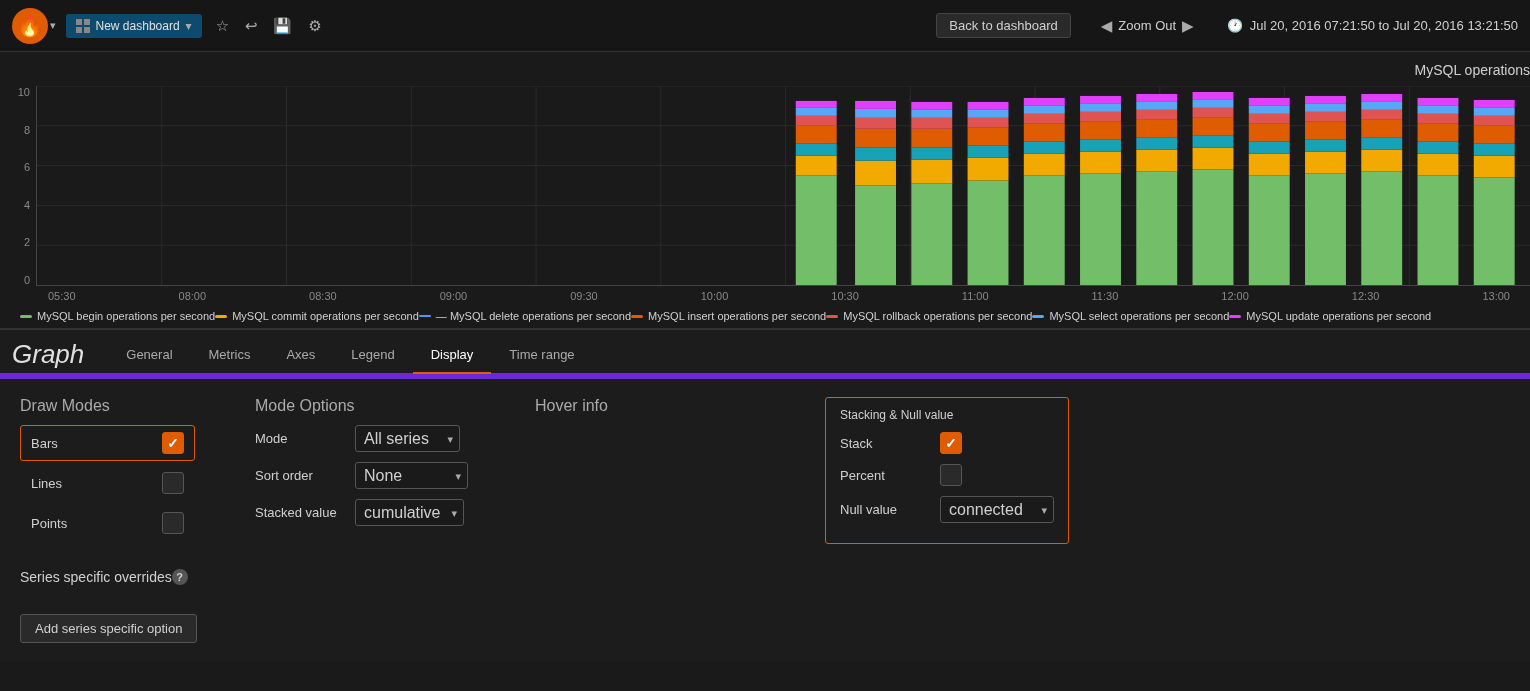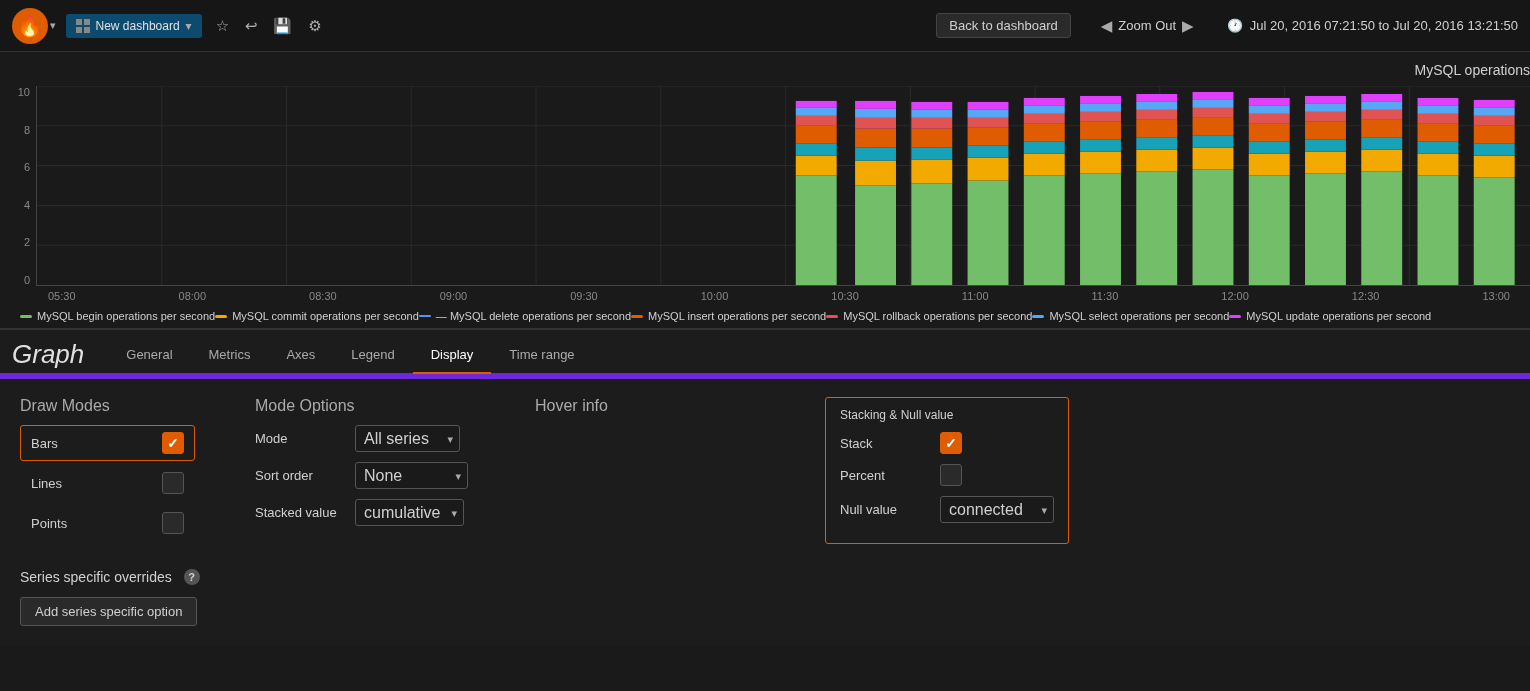--- a/index.html
+++ b/index.html
@@ -104,21 +104,21 @@
     
     .hover-info { min-width: 230px; }
 
     
     .stacking { min-width: 220px; }
     .stacking-box { border: 1px solid #e05c00; border-radius: 3px; padding: 10px 14px; }
     .stacking-title { font-size: 12px; color: #d0d0d0; margin-bottom: 10px; }
 
     
     .series-section { margin-top: 24px; }
-    .series-title { font-size: 14px; color: #d0d0d0; margin-bottom: 12px; display: flex; align-items: center; gap: 12px; }
+    .series-title { font-size: 14px; color: #d0d0d0; margin-bottom: 29px; display: flex; align-items: center; gap: 0; }
     .help-icon {
       display: inline-flex; align-items: center; justify-content: center;
       width: 16px; height: 16px; border-radius: 50%; background: #555; color: #d0d0d0;
       font-size: 11px; font-weight: bold; cursor: pointer;
     }
     .add-btn {
       background: #2a2a2a; border: 1px solid #555; color: #d0d0d0;
       padding: 6px 14px; border-radius: 3px; cursor: pointer; font-size: 13px;
     }
   </style>

